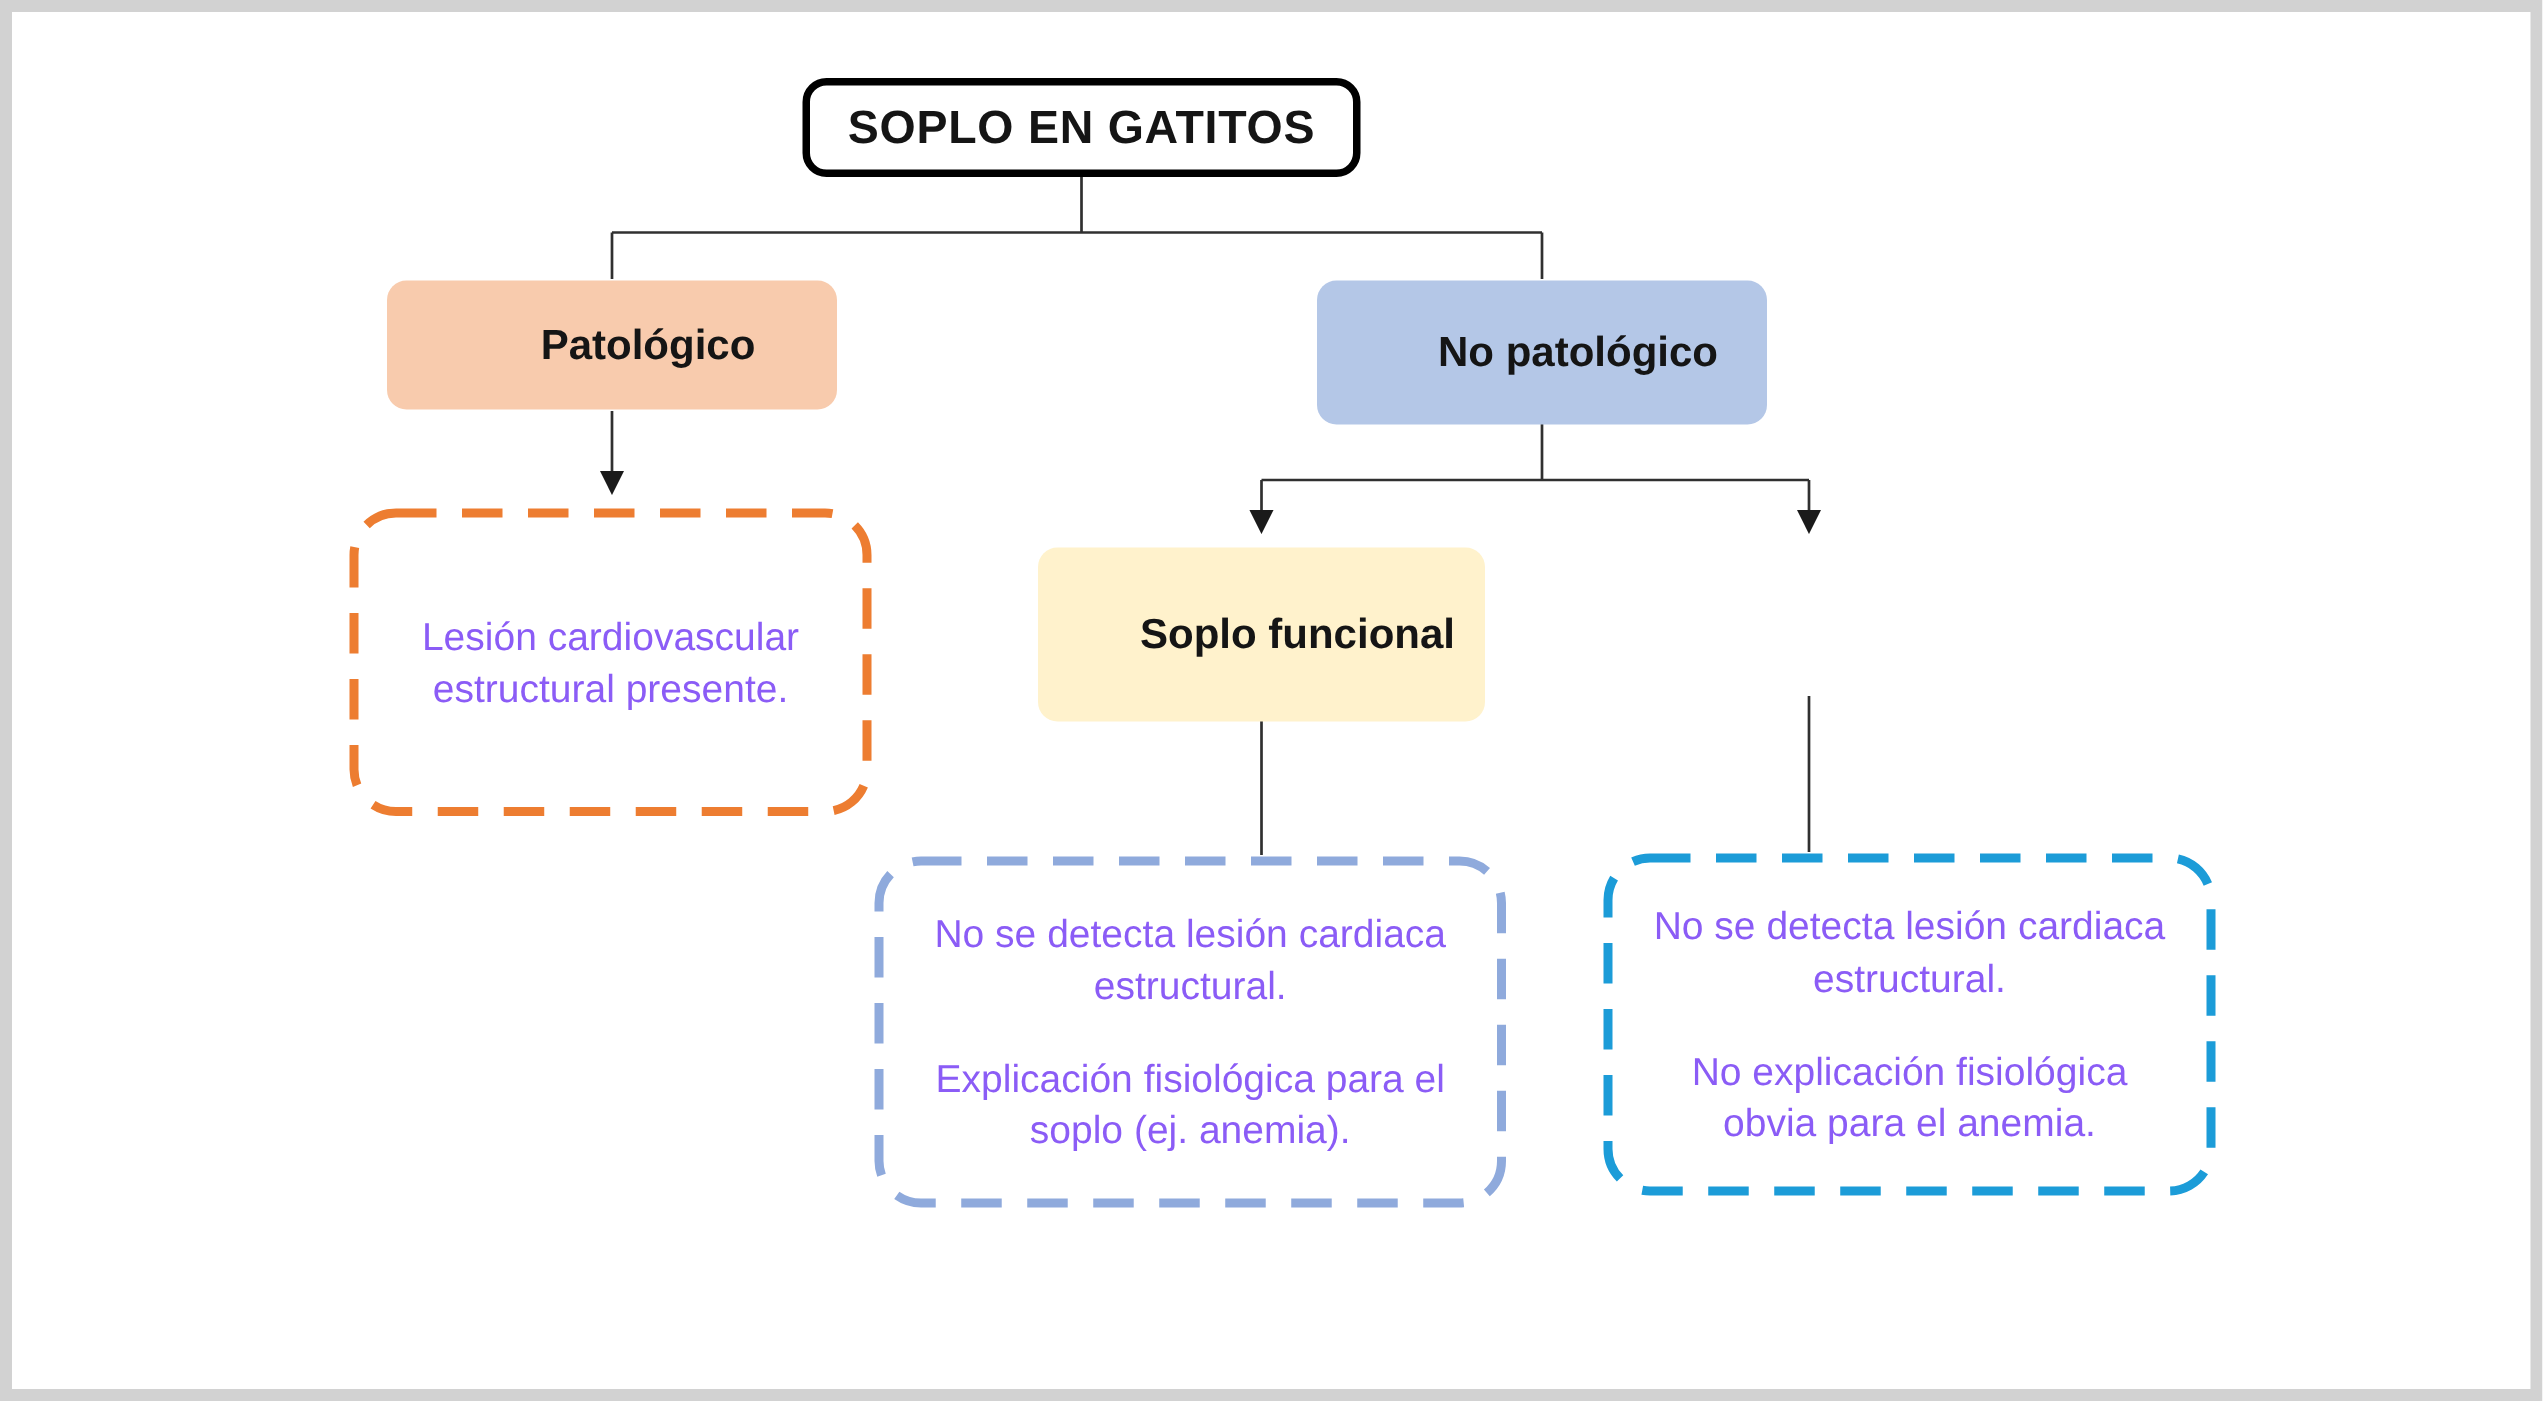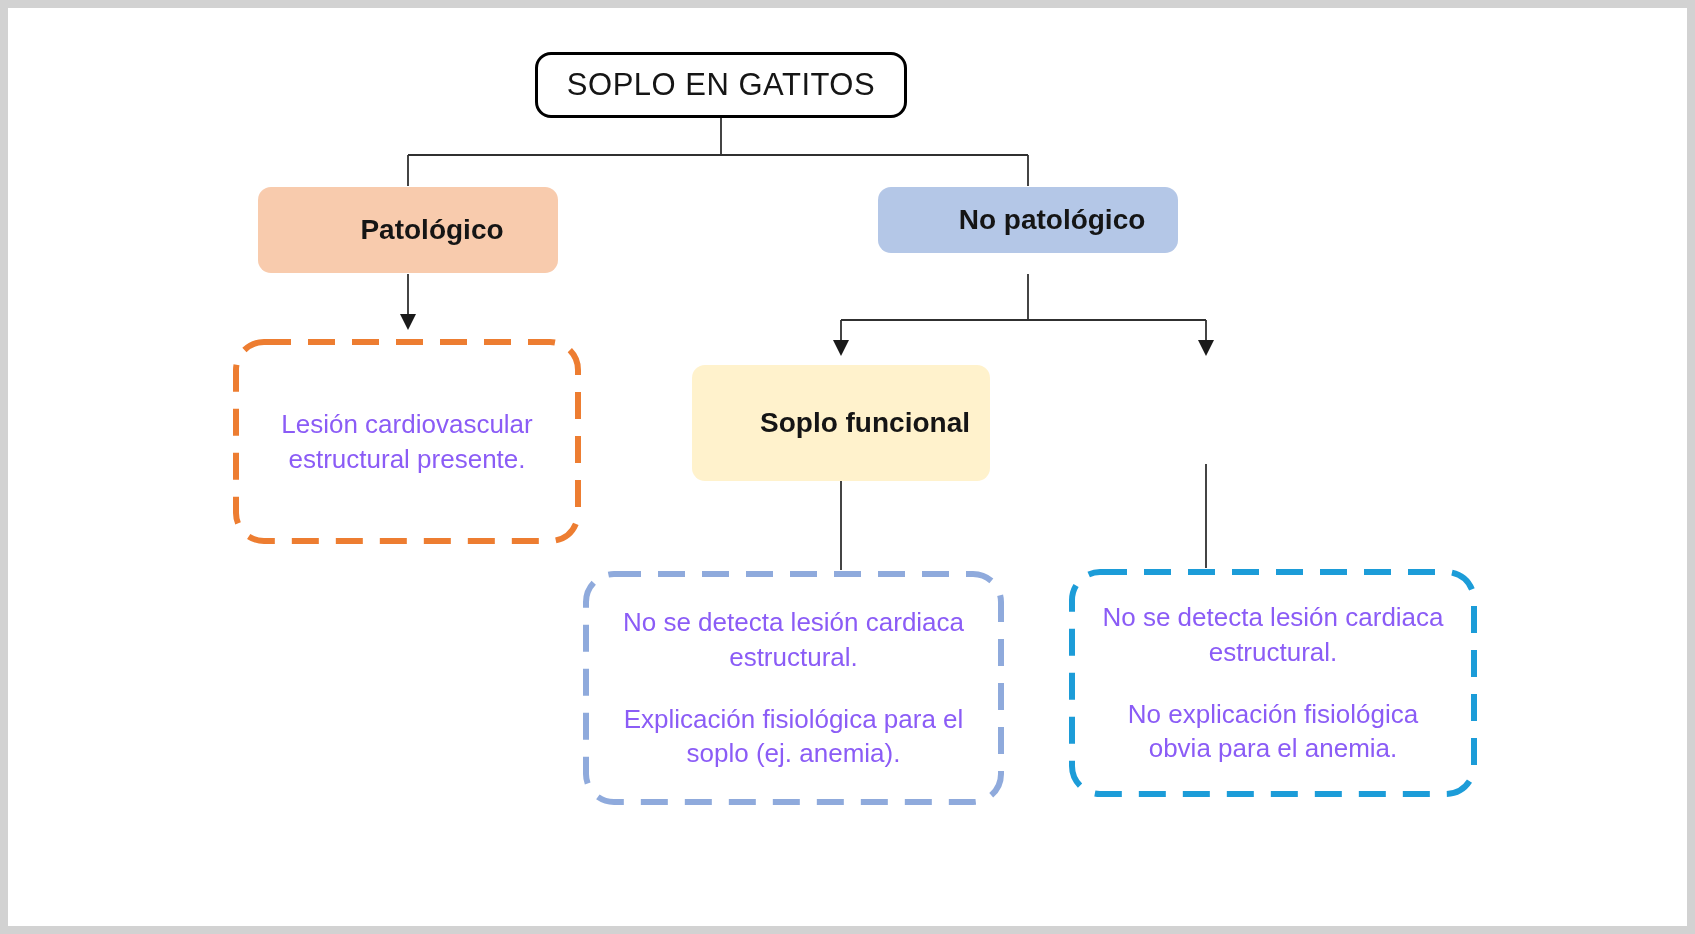--- a/index.html
+++ b/index.html
@@ -13,26 +13,26 @@
   }
   .overlay{position:absolute;left:0;top:0;width:1695px;height:934px;}
   .node{
     position:absolute;
     display:flex;align-items:center;justify-content:center;
     text-align:center;color:#151515;
     box-sizing:border-box;
   }
   .node.root{
     left:535px;top:52px;width:372px;height:66px;
-    background:#ffffff;border:3px solid #000000;border-radius:16px;
-    font-size:31px;font-weight:normal;letter-spacing:0.5px;
+    background:#ffffff;border:5px solid #000000;border-radius:16px;
+    font-size:31px;font-weight:bold;letter-spacing:0.5px;
   }
   .node.branch{font-size:28px;font-weight:bold;border-radius:13px;padding-left:48px;}
   .node.patologico{left:258px;top:187px;width:300px;height:86px;background:#f8cbad;}
-  .node.no-patologico{left:878px;top:187px;width:300px;height:66px;background:#b4c7e7;}
+  .node.no-patologico{left:878px;top:187px;width:300px;height:96px;background:#b4c7e7;}
   .node.funcional{left:692px;top:365px;width:298px;height:116px;background:#fff2cc;}
   .node.inocente{left:1057px;top:365px;width:298px;height:98px;background:#e2efda;}
   .outcome{
     position:absolute;
     display:flex;flex-direction:column;align-items:center;justify-content:center;
     text-align:center;color:#8b5cf6;
     font-size:26px;line-height:1.32;
     box-sizing:border-box;padding:14px 26px;
   }
   .outcome p{margin:0;}

